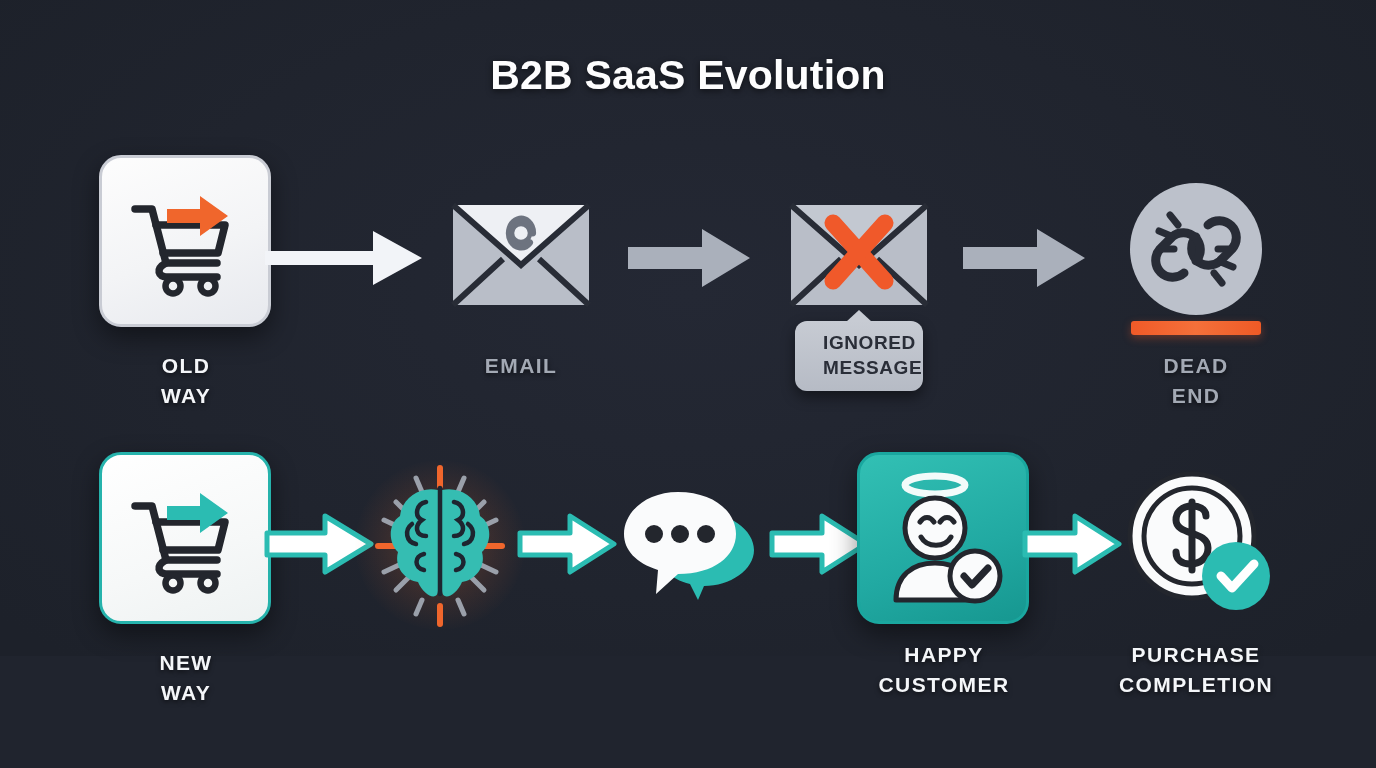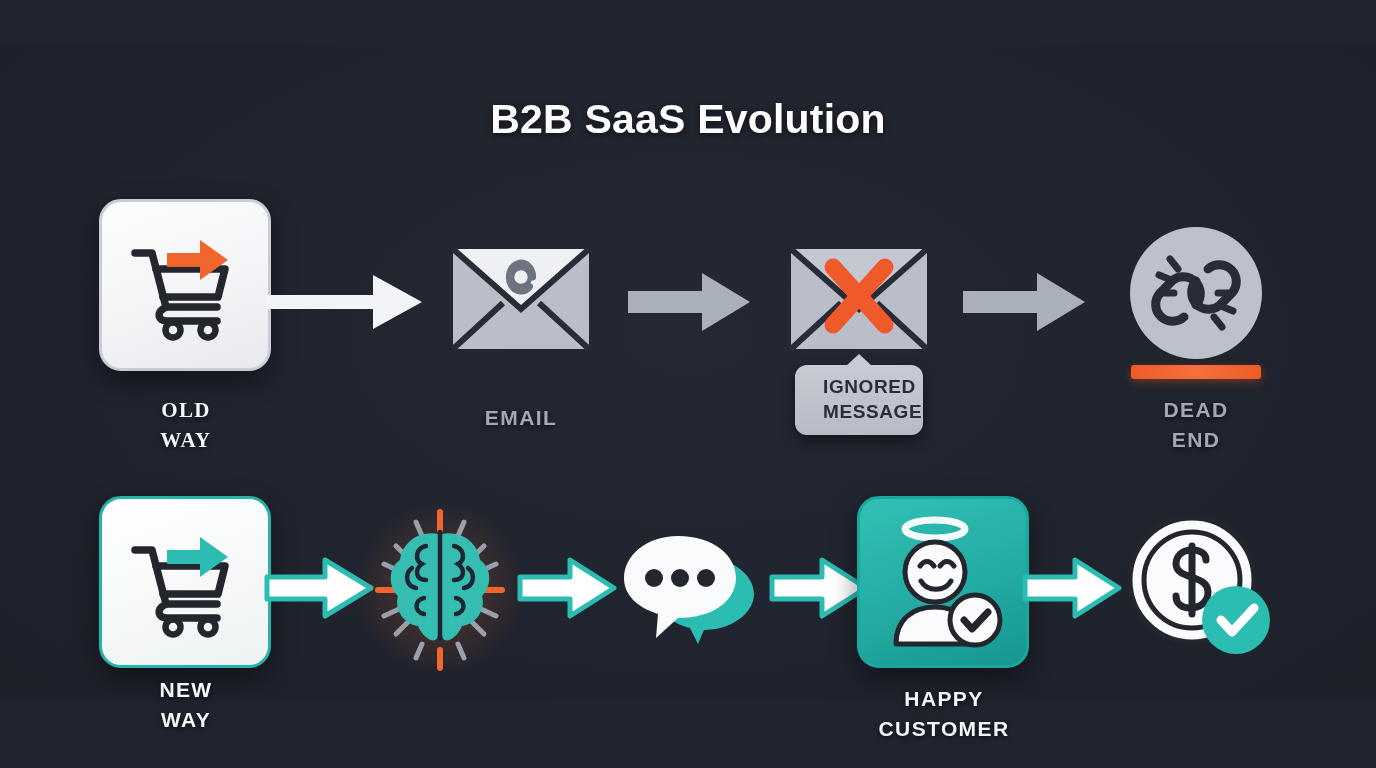--- a/index.html
+++ b/index.html
@@ -6,21 +6,20 @@
   * { margin:0; padding:0; box-sizing:border-box; }
   html,body{
     width:1376px; height:768px; overflow:hidden;
     background:#20242e;
     font-family:"Liberation Sans", sans-serif;
   }
   .canvas{
     position:relative; width:1376px; height:656px;
     background:
       radial-gradient(ellipse 900px 500px at 50% 45%, #242834 0%, #20242e 60%, #1d212a 100%);
-    margin-top: 44px;
   }
 
   
   .title{
     position:absolute; top:52px; left:0; width:1376px;
     text-align:center;
     font-size:41px; font-weight:bold; letter-spacing:0.2px;
     color:#fdfdfe;
     text-shadow:0 2px 6px rgba(0,0,0,.55);
   }
@@ -117,21 +116,21 @@
           <g fill="none" stroke="#23262d" stroke-width="7.5" stroke-linecap="round" stroke-linejoin="round">
             <path d="M10 22 H27 L41 76 H92"></path>
             <path d="M31 38 H100 L93 66 H38"></path>
             <path d="M41 76 C30 82 33 90 43 90 H92"></path>
           </g>
           <circle cx="48" cy="99" r="7.5" fill="none" stroke="#23262d" stroke-width="6.5"></circle>
           <circle cx="83" cy="99" r="7.5" fill="none" stroke="#23262d" stroke-width="6.5"></circle>
           <path d="M42 22 H75 V9 L103 29 L75 49 V36 H42 Z" fill="#f0662c"></path>
         </svg>
       </div>
-      <div class="caption cap-white" style="top:196px;font-family:Liberation Serif, serif;">OLD WAY</div>
+      <div class="caption cap-white" style="top:196px;">OLD WAY</div>
     </div>
 
     <div class="arrow" style="left:265px;top:72px;">
       <svg width="160" height="62" viewBox="0 0 160 62">
         <path d="M0 24 H108 V4 L157 31 L108 58 V38 H0 Z" fill="#f2f4f8"></path>
       </svg>
     </div>
 
     <div class="node" style="left:451px;width:140px;">
       <div class="art" style="margin-top:48px;">
@@ -139,21 +138,21 @@
           <rect x="2" y="2" width="136" height="100" rx="3" fill="#b9bec8"></rect>
           <path d="M2 2 H138 L70 62 Z" fill="#eef0f4"></path>
           <path d="M2 2 L70 62 L138 2" fill="none" stroke="#282c36" stroke-width="6"></path>
           <path d="M2 102 L52 56 M138 102 L88 56" fill="none" stroke="#282c36" stroke-width="6"></path>
           <g transform="translate(70,30)">
             <circle r="9" fill="none" stroke="#6d737f" stroke-width="4.5"></circle>
             <path d="M7.5 0 a7.5 9 0 1 0 -2 6.2" fill="none" stroke="#6d737f" stroke-width="4.5" stroke-linecap="round" transform="translate(0,0) scale(1.55)"></path>
           </g>
         </svg>
       </div>
-      <div class="caption cap-gray" style="top:204px;">EMAIL</div>
+      <div class="caption cap-gray" style="top:196px;">EMAIL</div>
     </div>
 
     <div class="arrow" style="left:628px;top:72px;">
       <svg width="124" height="62" viewBox="0 0 124 62">
         <path d="M0 20 H74 V2 L122 31 L74 60 V42 H0 Z" fill="#aab0bb"></path>
       </svg>
     </div>
 
     <div class="node" style="left:789px;width:140px;">
       <div class="art" style="margin-top:48px;">
@@ -209,21 +208,21 @@
           <g fill="none" stroke="#23262d" stroke-width="7.5" stroke-linecap="round" stroke-linejoin="round">
             <path d="M10 22 H27 L41 76 H92"></path>
             <path d="M31 38 H100 L93 66 H38"></path>
             <path d="M41 76 C30 82 33 90 43 90 H92"></path>
           </g>
           <circle cx="48" cy="99" r="7.5" fill="none" stroke="#23262d" stroke-width="6.5"></circle>
           <circle cx="83" cy="99" r="7.5" fill="none" stroke="#23262d" stroke-width="6.5"></circle>
           <path d="M42 22 H75 V9 L103 29 L75 49 V36 H42 Z" fill="#2bbcb2"></path>
         </svg>
       </div>
-      <div class="caption cap-white" style="top:179px;">NEW WAY</div>
+      <div class="caption cap-white" style="top:196px;">NEW WAY</div>
     </div>
 
     <div class="arrow" style="left:265px;top:54px;">
       <svg width="110" height="76" viewBox="0 0 110 76">
         <path d="M2 27 H60 V10 L106 38 L60 66 V49 H2 Z" fill="#ffffff" stroke="#2bbcb2" stroke-width="5" stroke-linejoin="round"></path>
       </svg>
     </div>
 
     <div class="node" style="left:370px;width:140px;">
       <div class="glow" style="left:-15px;top:8px;width:170px;height:170px;"></div>
@@ -326,16 +325,18 @@
           <circle cx="66" cy="66" r="62" fill="none" stroke="#23262d" stroke-width="5"></circle>
           <circle cx="66" cy="66" r="48" fill="none" stroke="#23262d" stroke-width="5"></circle>
           <g fill="none" stroke="#23262d" stroke-width="7" stroke-linecap="round">
             <path d="M66 32 V100"></path>
             <path d="M80 46 C80 38 72 36 66 36 C56 36 50 42 50 50 C50 66 82 60 82 78 C82 88 74 94 64 94 C56 94 50 90 50 82"></path>
           </g>
           <circle cx="110" cy="106" r="34" fill="#2bbcb2"></circle>
           <path d="M95 106 L106 118 L128 94" fill="none" stroke="#ffffff" stroke-width="9" stroke-linecap="round" stroke-linejoin="round"></path>
         </svg>
       </div>
+      <div class="caption cap-white" style="top:188px;">PURCHASE
+COMPLETION</div>
     </div>
   </div>
 
 </div>
 
 </body></html>

